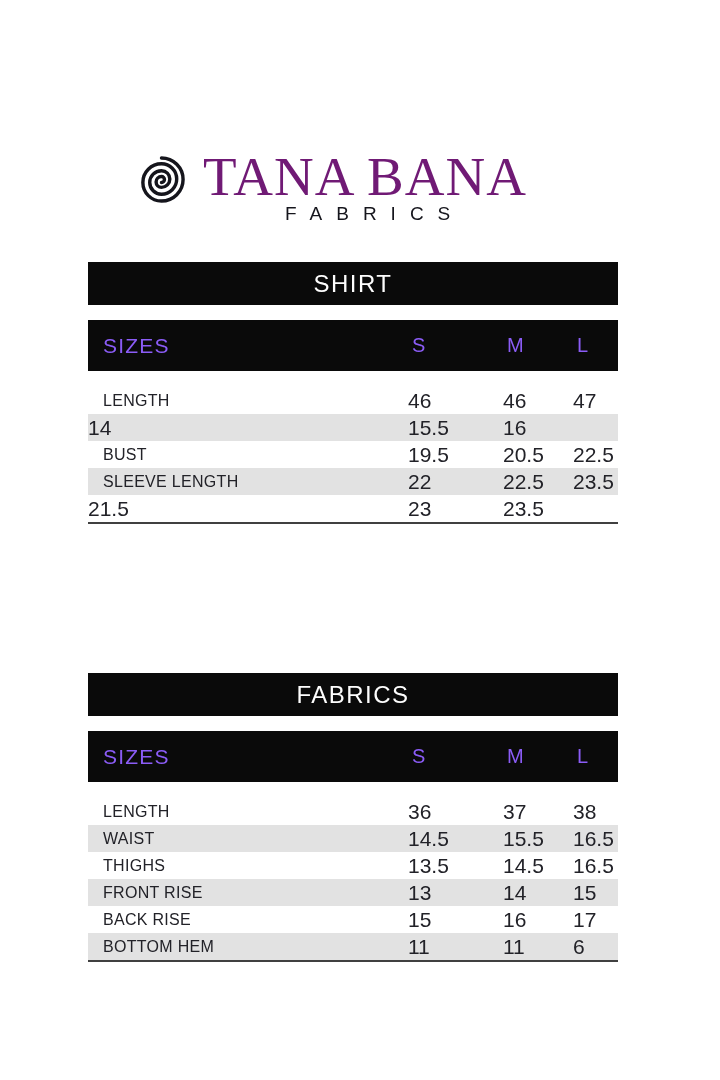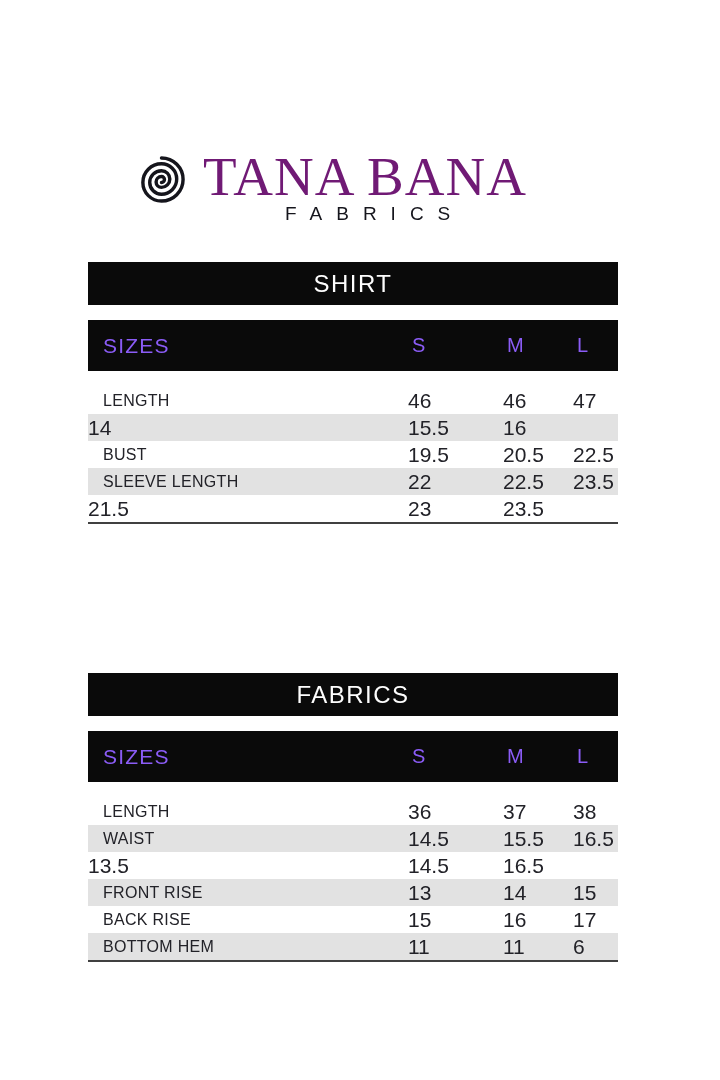--- a/index.html
+++ b/index.html
@@ -135,20 +135,21 @@
         <span class="val">37</span>
         <span class="val">38</span>
       </div>
       <div class="m-row">
         <span class="row-label">WAIST</span>
         <span class="val">14.5</span>
         <span class="val">15.5</span>
         <span class="val">16.5</span>
       </div>
       <div class="m-row">
+        <span class="row-label">THIGHS</span>
         <span class="val">13.5</span>
         <span class="val">14.5</span>
         <span class="val">16.5</span>
       </div>
       <div class="m-row">
         <span class="row-label">FRONT RISE</span>
         <span class="val">13</span>
         <span class="val">14</span>
         <span class="val">15</span>
       </div>

